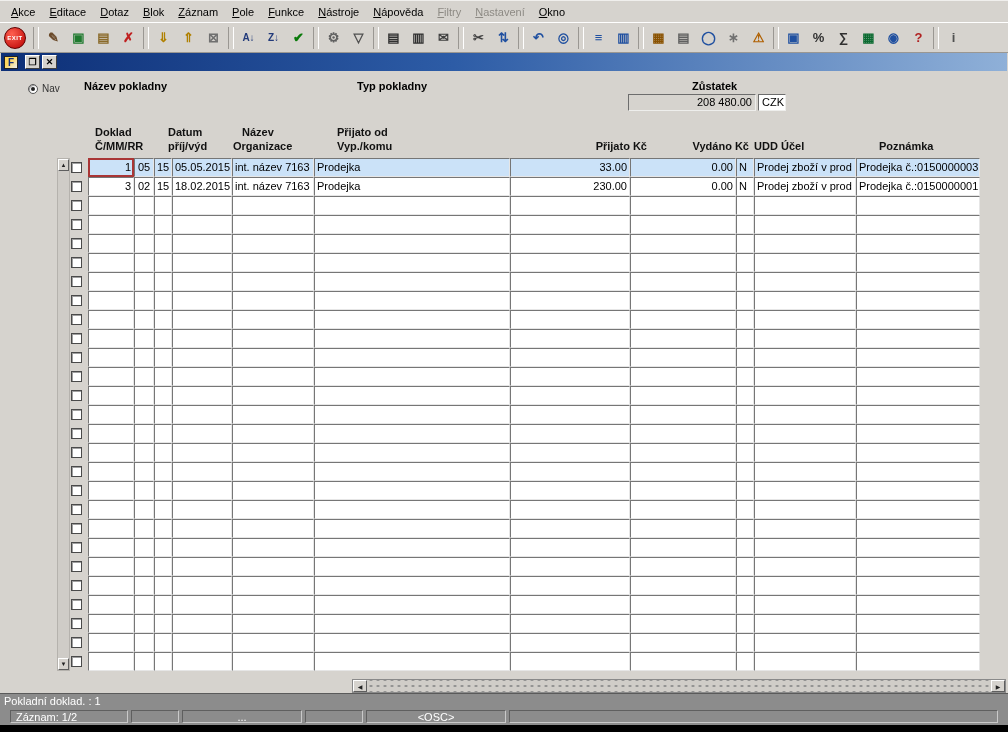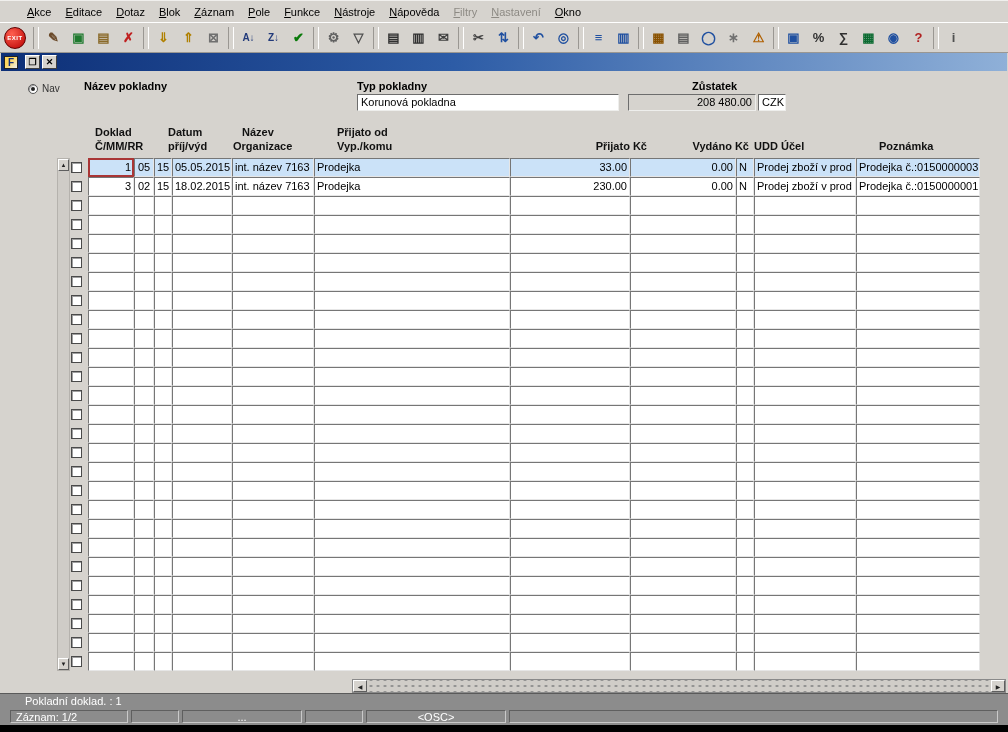--- a/index.html
+++ b/index.html
@@ -1,21 +1,21 @@
 <!DOCTYPE html>
 <html><head>
 <meta charset="utf-8">
 <style>
   *{margin:0;padding:0;box-sizing:border-box;}
   html,body{width:1008px;height:732px;}
   body{font-family:"Liberation Sans",sans-serif;background:#000;}
   .app{position:relative;width:1008px;height:732px;background:#d6d3ce;overflow:hidden;border-top:1px solid #f0efed;}
 
   
-  .menubar{position:absolute;top:0;left:0;width:100%;height:22px;background:#d6d3ce;display:flex;align-items:center;padding-left:20px;font-size:11px;color:#000;border-bottom:1px solid #ffffff;}
+  .menubar{position:absolute;top:0;left:0;width:100%;height:22px;background:#d6d3ce;display:flex;align-items:center;padding-left:4px;font-size:11px;color:#000;border-bottom:1px solid #ffffff;}
   .menu-item{padding:3px 7px;white-space:nowrap;}
   .menu-item.disabled{color:#8d8a84;}
 
   
   .toolbar{position:absolute;top:22px;left:0;width:100%;height:30px;background:#d6d3ce;display:flex;align-items:center;padding-left:4px;border-bottom:1px solid #9a9792;}
   .tb-exit{width:22px;height:22px;border-radius:50%;background:radial-gradient(circle at 35% 30%, #ff6050, #b80000);color:#fff;font-size:6px;font-weight:bold;display:flex;align-items:center;justify-content:center;margin-right:5px;border:1px solid #600000;letter-spacing:.5px;}
   .tb-btn{width:25px;height:24px;display:flex;align-items:center;justify-content:center;font-size:13px;font-weight:bold;cursor:default;}
   .tb-btn.small{font-size:10px;}
   .tb-sep{width:6px;height:22px;margin:0 2px;border-left:1px solid #9a9792;border-right:1px solid #ffffff;}
 
@@ -69,21 +69,21 @@
 
   
   .btn{position:absolute;top:676px;height:22px;background:#d946ef;border:1px solid;border-color:#fff #404040 #404040 #fff;box-shadow:inset 1px 1px 0 #f2f1ef, inset -1px -1px 0 #8a8a8a;font-size:11px;text-align:center;line-height:19px;color:#000;margin-top:40px;}
 
   
   .hscroll{position:absolute;left:352px;top:678px;width:654px;height:14px;border:1px solid #8a8a8a;background:#d0cdc8;display:flex;align-items:center;}
   .hs-btn{width:14px;height:12px;background:#d6d3ce;border:1px solid;border-color:#fff #5f5f5f #5f5f5f #fff;font-size:6px;display:flex;align-items:center;justify-content:center;color:#222;flex:0 0 auto;}
   .hs-track{flex:1;height:12px;background-image:radial-gradient(circle,#8a8a8a 1px,transparent 1.4px);background-size:7px 6px;background-position:center;}
 
   
-  .status1{position:absolute;left:0;top:692px;width:1008px;height:24px;background:#8c8c8c;border-top:1px solid #5a5a5a;color:#fff;font-size:11px;line-height:15px;padding-left:25px;}
+  .status1{position:absolute;left:0;top:692px;width:1008px;height:24px;background:#8c8c8c;border-top:1px solid #5a5a5a;color:#fff;font-size:11px;line-height:15px;padding-left:4px;}
   .status2{position:absolute;left:0;top:708px;width:1008px;height:16px;background:#8c8c8c;display:flex;gap:3px;padding:1px 10px;color:#fff;font-size:11px;}
   .s-cell{height:13px;border:1px solid;border-color:#5f5f5f #c9c9c9 #c9c9c9 #5f5f5f;line-height:12px;padding:0 5px;overflow:hidden;white-space:nowrap;}
   .s-cell.center{text-align:center;}
   .blackbar{position:absolute;left:0;top:724px;width:1008px;height:8px;background:#000;}
 </style>
 </head>
 <body>
 
 <div class="app">
 
@@ -157,21 +157,20 @@
   </div>
 
   <div class="nav-group">
     <span class="radio"></span>
     <span>Nav</span>
   </div>
 
   <span class="label" style="left:84px;top:79px;">Název pokladny</span>
 
   <span class="label" style="left:357px;top:79px;">Typ pokladny</span>
-  <div class="field" style="left:357px;top:93px;width:262px;">Korunová pokladna</div>
 
   <span class="label" style="left:692px;top:79px;text-align:right;">Zůstatek</span>
   <div class="field disabled" style="left:628px;top:93px;width:128px;">208 480.00</div>
   <div class="field" style="left:758px;top:93px;width:28px;">CZK</div>
 
   <span class="thead" style="left:95px;top:125px;">Doklad</span>
   <span class="thead" style="left:95px;top:139px;">Č/MM/RR</span>
   <span class="thead" style="left:168px;top:125px;">Datum</span>
   <span class="thead" style="left:168px;top:139px;">příj/výd</span>
   <span class="thead" style="left:242px;top:125px;">Název</span>

